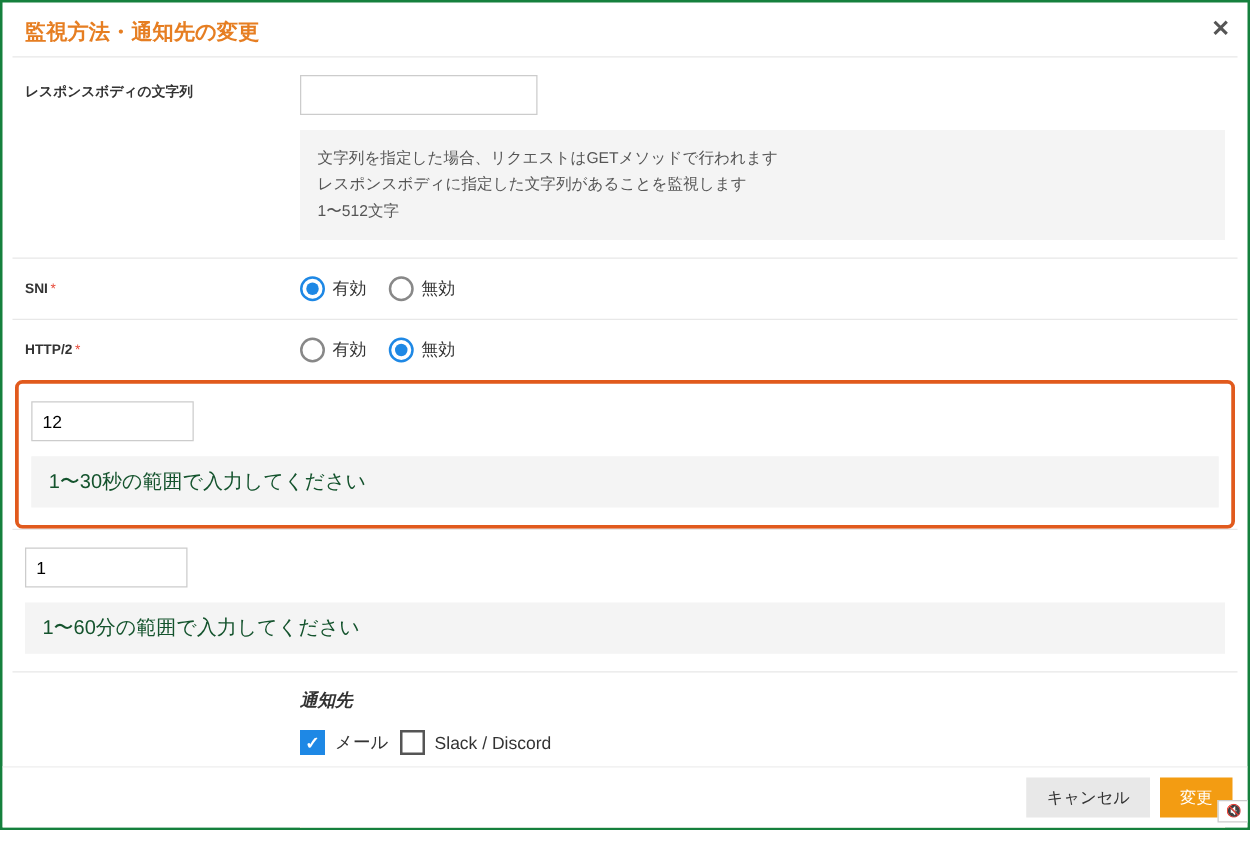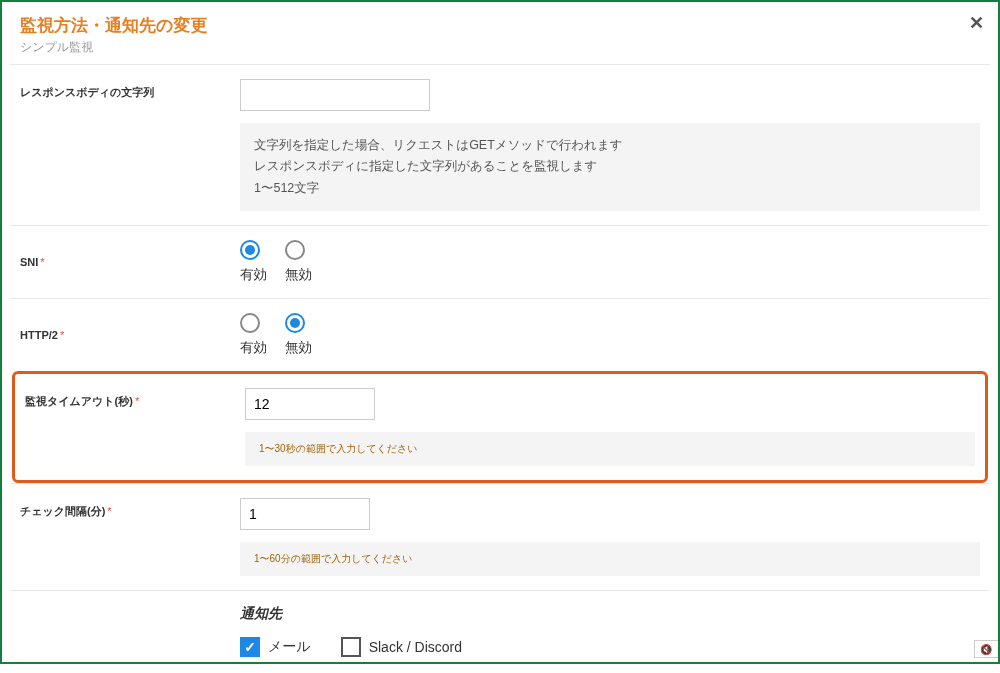--- a/index.html
+++ b/index.html
@@ -82,33 +82,32 @@
   .help-box {
     background: #f4f4f4;
     color: #555;
     font-size: 12.5px;
     padding: 12px 14px;
     margin-top: 12px;
     line-height: 1.7;
   }
   .help-box-tight {
     background: #f4f4f4;
-    color: #a16207;
-    font-size: 10px;
+    color: #14532d;
+    font-size: 16px;
     padding: 10px 14px;
     margin-top: 12px;
   }
   .radio-group { display: flex; gap: 18px; align-items:center; }
   .radio {
     display: inline-flex;
-    align-items: flex-start;
+    align-items: center;
     gap: 6px;
     cursor: pointer;
     font-size: 13.5px;
-    flex-direction: column;
   }
   .radio-circle {
     width: 20px; height: 20px;
     border-radius: 50%;
     border: 2px solid #888;
     display:inline-flex;
     align-items:center;
     justify-content:center;
   }
   .radio-circle.checked {
@@ -125,21 +124,21 @@
     border-radius: 6px;
     margin: 0 2px;
   }
   .highlight-frame .form-row { border-top: none; }
   .section-heading {
     font-weight: bold;
     font-size: 14px;
     margin-bottom: 14px;
     font-style: italic;
   }
-  .checkbox-row { display:flex; gap: 30px; align-items:center; }
+  .checkbox-row { display:flex; gap: 9px; align-items:center; }
   .checkbox {
     display:inline-flex; align-items:center; gap:8px; font-size:14px; cursor:pointer;
   }
   .cb {
     width:20px; height:20px; border:2px solid #555;
     display:inline-flex; align-items:center; justify-content:center;
   }
   .cb.checked { background:#1e88e5; border-color:#1e88e5; color:#fff; }
   .cb.checked::after { content:"✓"; font-size:14px; line-height:1; font-weight:bold; }
   .notice-box {
@@ -180,21 +179,20 @@
     color:#c0392b;
   }
 </style>
 </head>
 <body>
 
 <div class="modal">
 
   <div class="modal-header">
     <div class="modal-title">監視方法・通知先の変更</div>
-    <div class="modal-subtitle">シンプル監視</div>
     <div class="close-x">✕</div>
   </div>
 
   <div class="modal-body">
 
     <div class="form-row">
       <div class="form-label">レスポンスボディの文字列</div>
       <div class="form-content">
         <input type="text" class="text-input" value="" style="">
         <div class="help-box">
@@ -232,30 +230,28 @@
           <label class="radio">
             <span class="radio-circle checked"></span>
             <span>無効</span>
           </label>
         </div>
       </div>
     </div>
 
     <div class="highlight-frame">
       <div class="form-row">
-        <div class="form-label required">監視タイムアウト(秒)</div>
         <div class="form-content">
           <input type="text" class="num-input" value="12" style="">
           <div class="help-box-tight">1〜30秒の範囲で入力してください</div>
         </div>
       </div>
     </div>
 
     <div class="form-row">
-      <div class="form-label required">チェック間隔(分)</div>
       <div class="form-content">
         <input type="text" class="num-input" value="1" style="">
         <div class="help-box-tight">1〜60分の範囲で入力してください</div>
       </div>
     </div>
 
     <div class="form-row" style="border-top:1px solid #e8e8e8;">
       <div class="form-label"></div>
       <div class="form-content">
         <div class="section-heading">通知先</div>
@@ -272,15 +268,19 @@
         <div class="notice-box">
           <ul>
             <li>メンテナンス・障害情報通知先に登録されているメールアドレス宛に通知されます。</li>
           </ul>
         </div>
       </div>
     </div>
 
   </div>
 
+  <div class="modal-footer">
+    <button class="btn btn-cancel">キャンセル</button>
+    <button class="btn btn-submit">変更</button>
+  </div>
 
   <div class="floating-icon">🔇</div>
 </div>
 
 </body></html>

